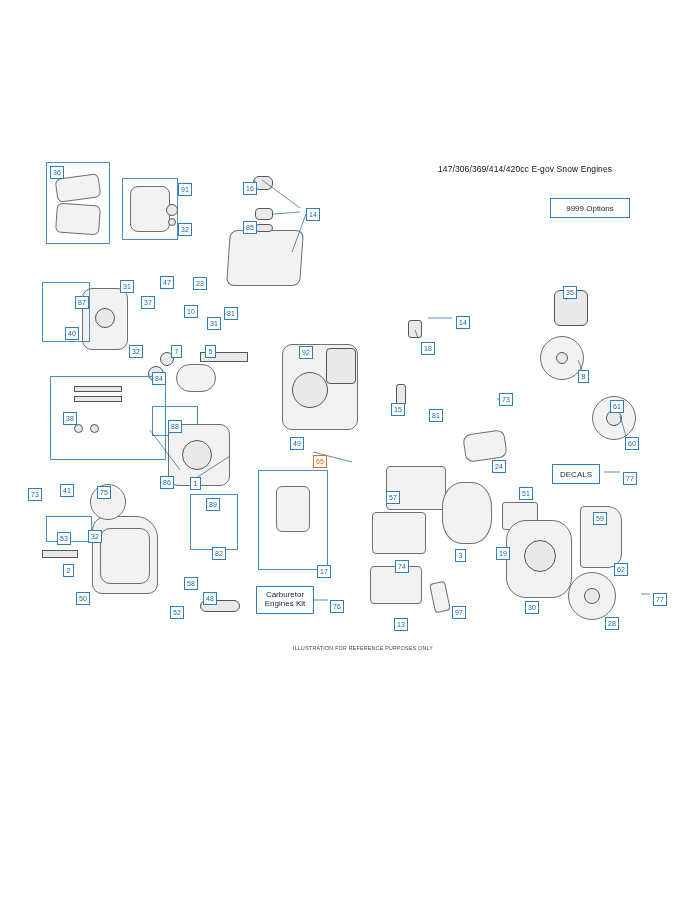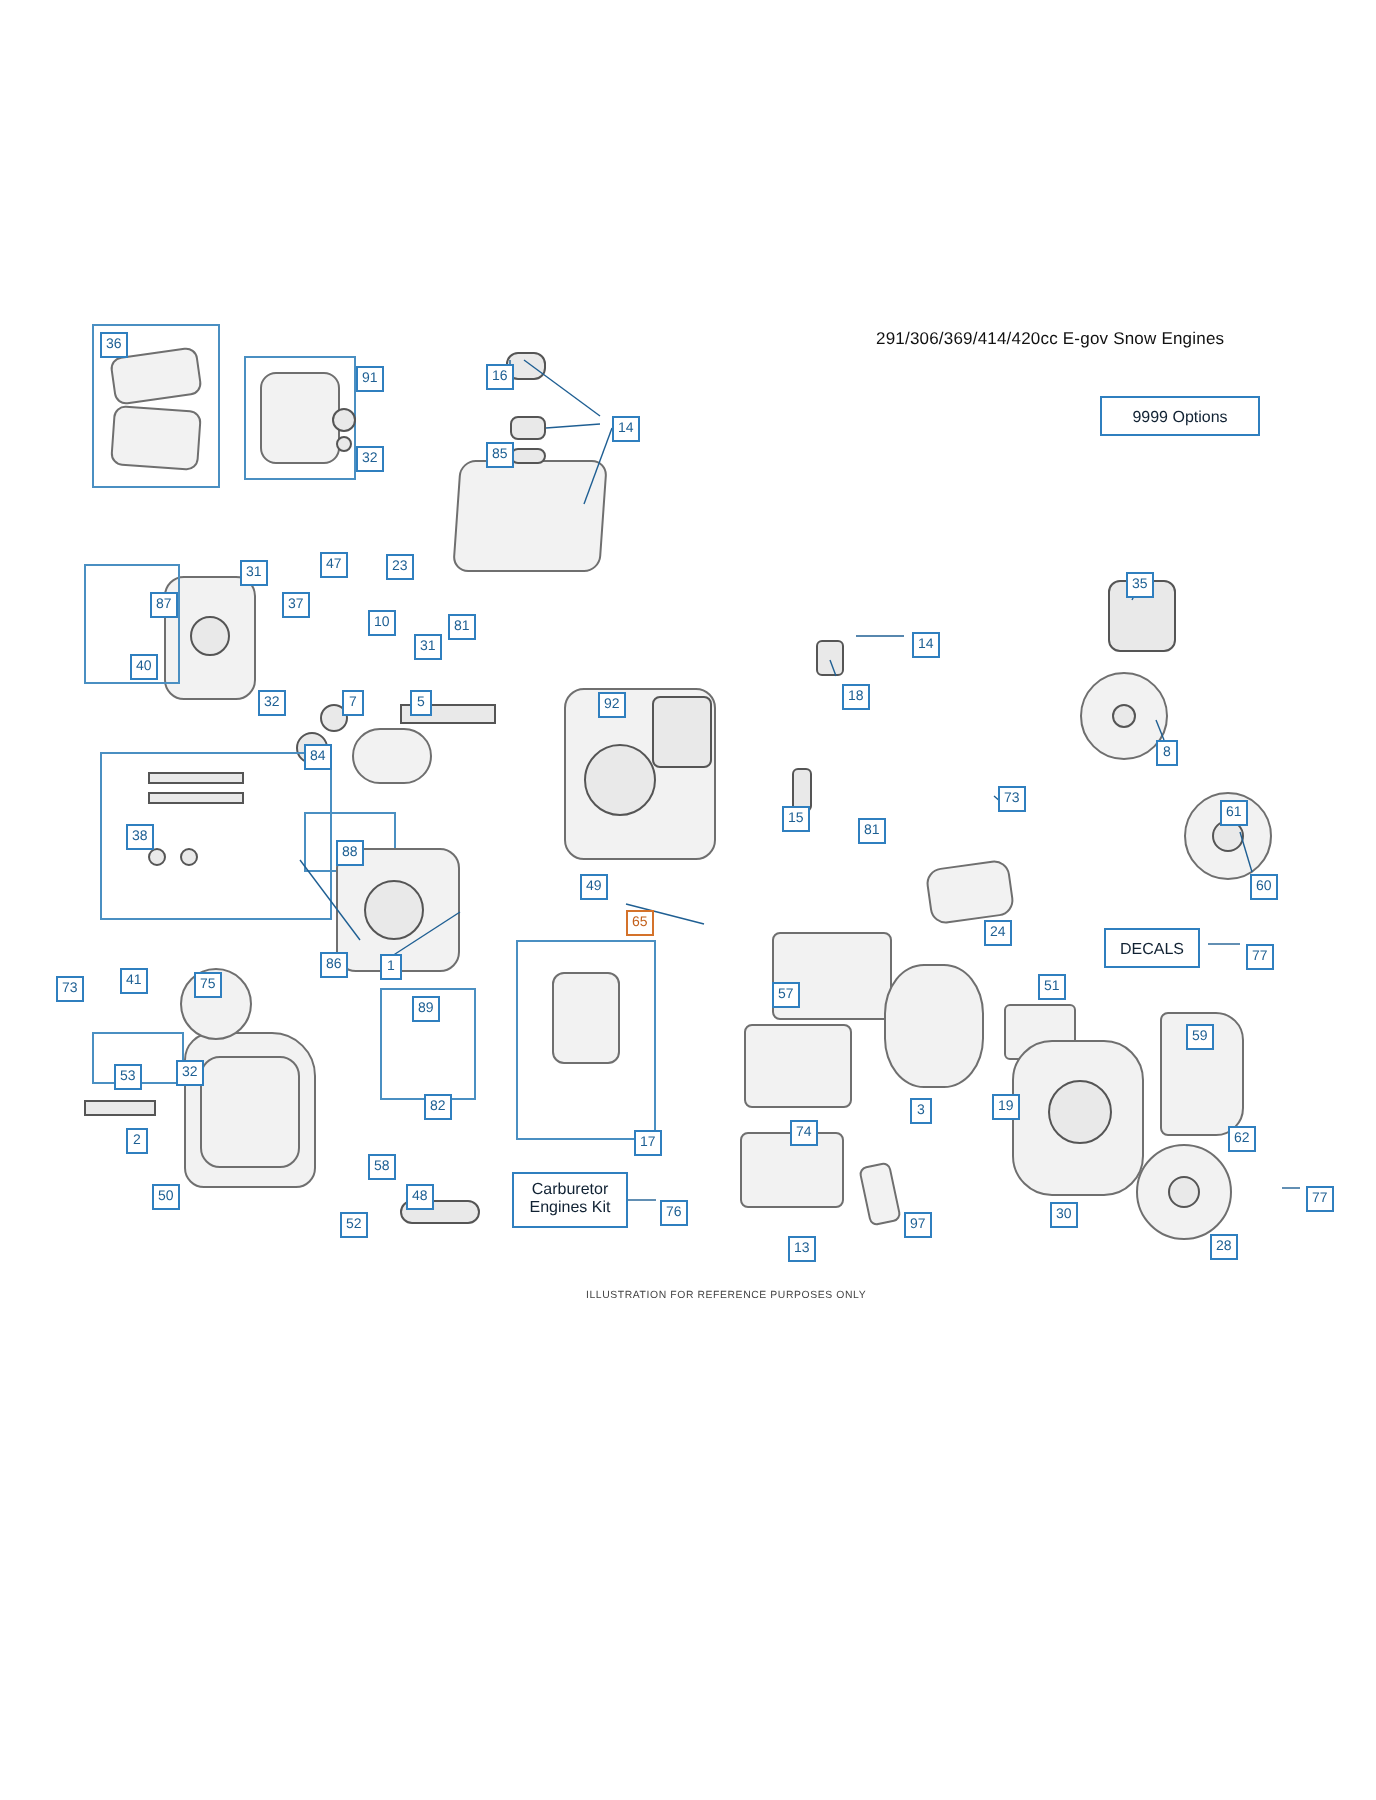--- a/index.html
+++ b/index.html
@@ -48,21 +48,21 @@
   .footer{
     position:absolute;font-size:5.2px;color:#444;letter-spacing:.3px;white-space:nowrap;
   }
   svg.leaders{position:absolute;left:0;top:0;width:688px;height:900px;pointer-events:none;}
 </style>
 </head>
 <body>
 
 <div id="sheet">
 
-  <div class="title" style="left:438px;top:164px;">291/306/369/414/420cc E-gov Snow Engines</div>
+  <div class="title" style="left:438px;top:164px;">147/306/369/414/420cc E-gov Snow Engines</div>
 
   <div class="frame" style="left:46px;top:162px;width:64px;height:82px;"></div>
   <div class="part outline" style="left:56px;top:176px;width:44px;height:24px;border-radius:6px;transform:rotate(-8deg);"></div>
   <div class="part outline" style="left:56px;top:204px;width:44px;height:30px;border-radius:6px;transform:rotate(4deg);"></div>
 
   <div class="frame" style="left:122px;top:178px;width:56px;height:62px;"></div>
   <div class="part outline" style="left:130px;top:186px;width:40px;height:46px;border-radius:8px;"></div>
   <div class="part outline-d rnd" style="left:166px;top:204px;width:12px;height:12px;"></div>
   <div class="part outline-d rnd" style="left:168px;top:218px;width:8px;height:8px;"></div>
 

